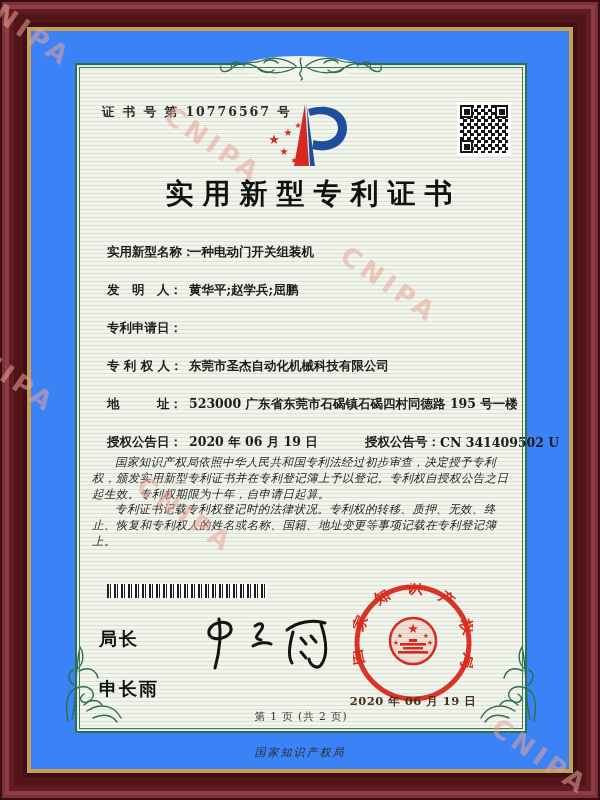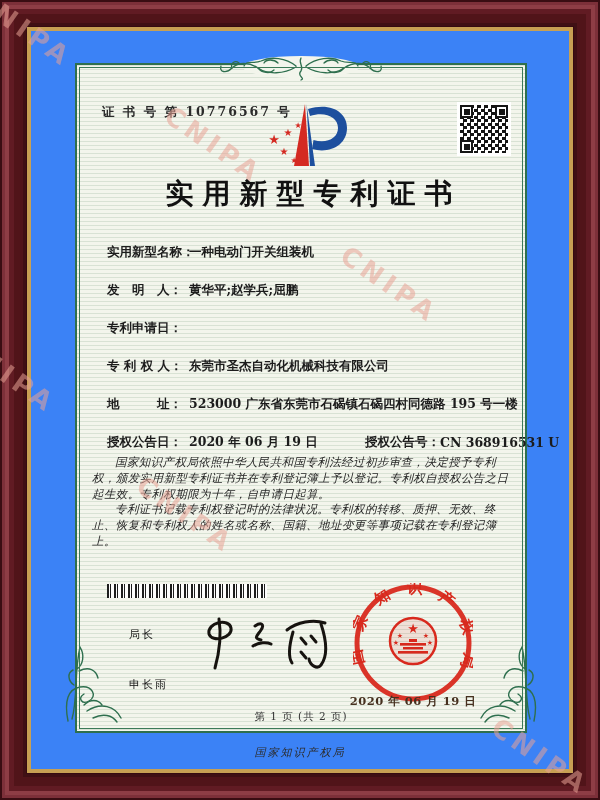--- a/index.html
+++ b/index.html
@@ -35,22 +35,22 @@
   .gap2{flex:none;width:26px;}
   
   .paras{position:absolute;left:15px;top:390px;width:424px;font-size:11.5px;line-height:15.8px;
          font-style:italic;color:#262626;letter-spacing:.4px;}
   .paras p{margin:0;text-indent:2em;}
   
   .barcode{position:absolute;left:30px;top:519px;width:160px;height:14px;background:
     repeating-linear-gradient(90deg,#1d1d1d 0 2px,#fdfdfd 2px 3px,#1d1d1d 3px 4px,#fdfdfd 4px 7px,
       #1d1d1d 7px 9px,#fdfdfd 9px 10px,#1d1d1d 10px 11px,#fdfdfd 11px 14px);}
   
-  .dir{position:absolute;left:52px;font-family:"DejaVu Sans","Liberation Sans",sans-serif;
-       font-weight:normal;font-size:11px;color:#111;letter-spacing:2px;}
+  .dir{position:absolute;left:22px;font-family:"DejaVu Sans","Liberation Sans",sans-serif;
+       font-weight:bold;font-size:18px;color:#111;letter-spacing:2px;}
   .dir1{top:562px;} .dir2{top:586px;margin-top:26px;}
   .sig{position:absolute;left:118px;top:546px;width:140px;height:62px;}
   
   .seal{position:absolute;left:276px;top:518px;width:120px;height:120px;}
   .seal-date{position:absolute;left:-8px;top:111px;width:136px;text-align:center;
              font-size:11.5px;font-weight:bold;color:#46301f;letter-spacing:.5px;}
   .page-info{position:absolute;left:0;right:0;top:645px;text-align:center;font-size:10.5px;color:#333;letter-spacing:1px;}
   .cont-note{position:absolute;left:0;right:0;bottom:9px;text-align:center;font-size:11px;
              font-style:italic;color:#2c2c2c;letter-spacing:2px;}
   
@@ -159,21 +159,21 @@
         </div>
         <div class="frow">
           <span class="flabel">地　　　址：</span>
           <span>523000 广东省东莞市石碣镇石碣四村同德路 195 号一楼</span>
         </div>
         <div class="frow">
           <span class="flabel">授权公告日：</span>
           <span class="w1">2020 年 06 月 19 日</span>
           <span class="gap2"></span>
           <span>授权公告号：</span>
-          <span>CN 368916531 U</span>
+          <span>CN 341409502 U</span>
         </div>
       </div>
 
       <div class="paras">
         <p>国家知识产权局依照中华人民共和国专利法经过初步审查，决定授予专利权，颁发实用新型专利证书并在专利登记簿上予以登记。专利权自授权公告之日起生效。专利权期限为十年，自申请日起算。</p>
         <p>专利证书记载专利权登记时的法律状况。专利权的转移、质押、无效、终止、恢复和专利权人的姓名或名称、国籍、地址变更等事项记载在专利登记簿上。</p>
       </div>
 
       <div class="barcode"></div>
       <div class="dir dir1">局长</div>

